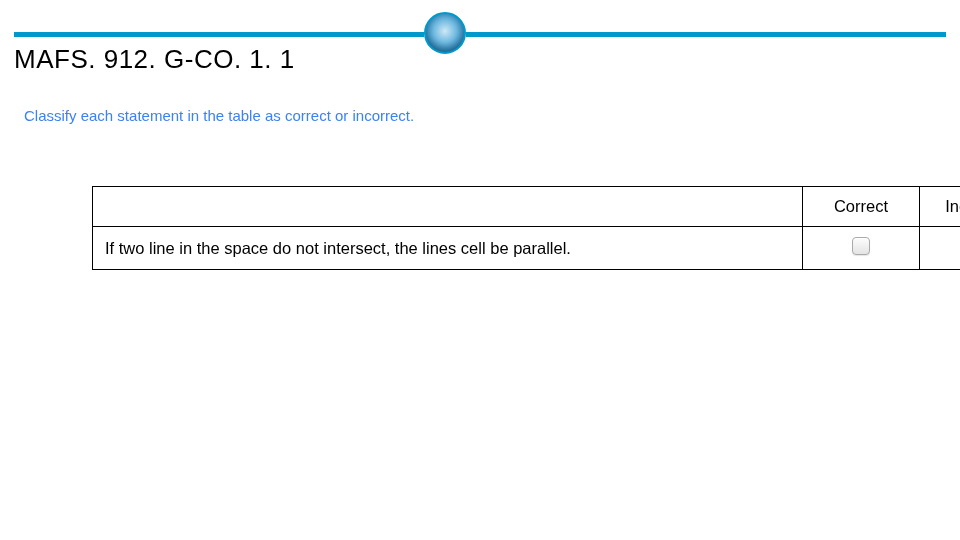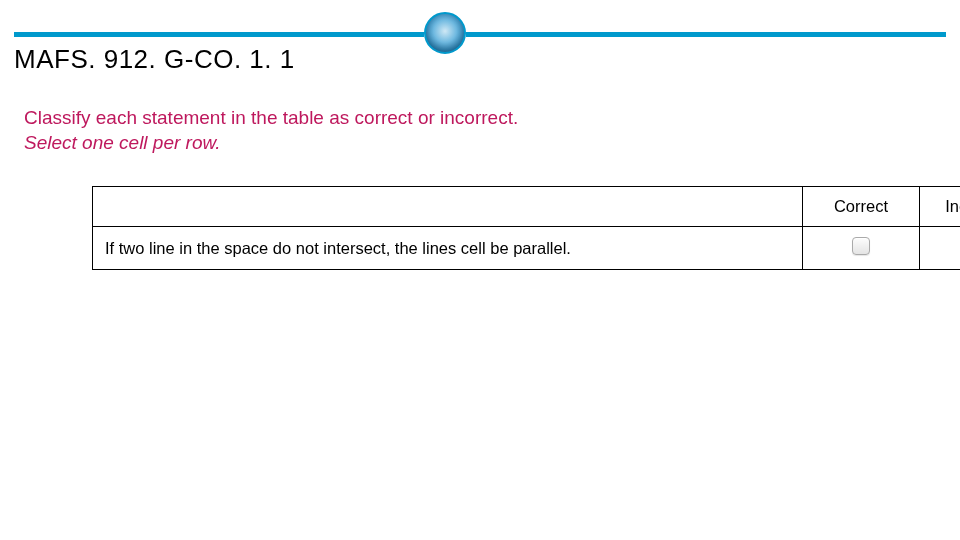--- a/index.html
+++ b/index.html
@@ -38,23 +38,23 @@
     font-size: 26px;
     font-weight: 400;
     letter-spacing: 0.5px;
     color: #000;
   }
   .instruction {
     position: absolute;
     top: 106px;
     left: 24px;
     right: 40px;
-    font-size: 19px;
+    font-size: 15px;
     line-height: 1.3;
-    color: #be185d;
+    color: #3b82f6;
   }
   .instruction .sub { font-style: italic; display: block; }
   .table {
     position: absolute;
     top: 186px;
     left: 92px;
     width: 944px;
     border-collapse: collapse;
   }
   .table td, .table th {
@@ -91,21 +91,20 @@
 <body>
 
 <div class="header-rule left"></div>
 <div class="header-rule right"></div>
 <div class="logo-badge"></div>
 
 <div class="page-title">MAFS. 912. G-CO. 1. 1</div>
 
 <div class="instruction">
   <span>Classify each statement in the table as correct or incorrect.</span>
-  <span class="sub">Select one cell per row.</span>
 </div>
 
 <table class="table">
   <tbody>
       <tr class="header-row">
     <th class="blank"></th>
     <th class="col-correct">Correct</th>
     <th class="col-incorrect">Incorrect</th>
   </tr>
   <tr>

